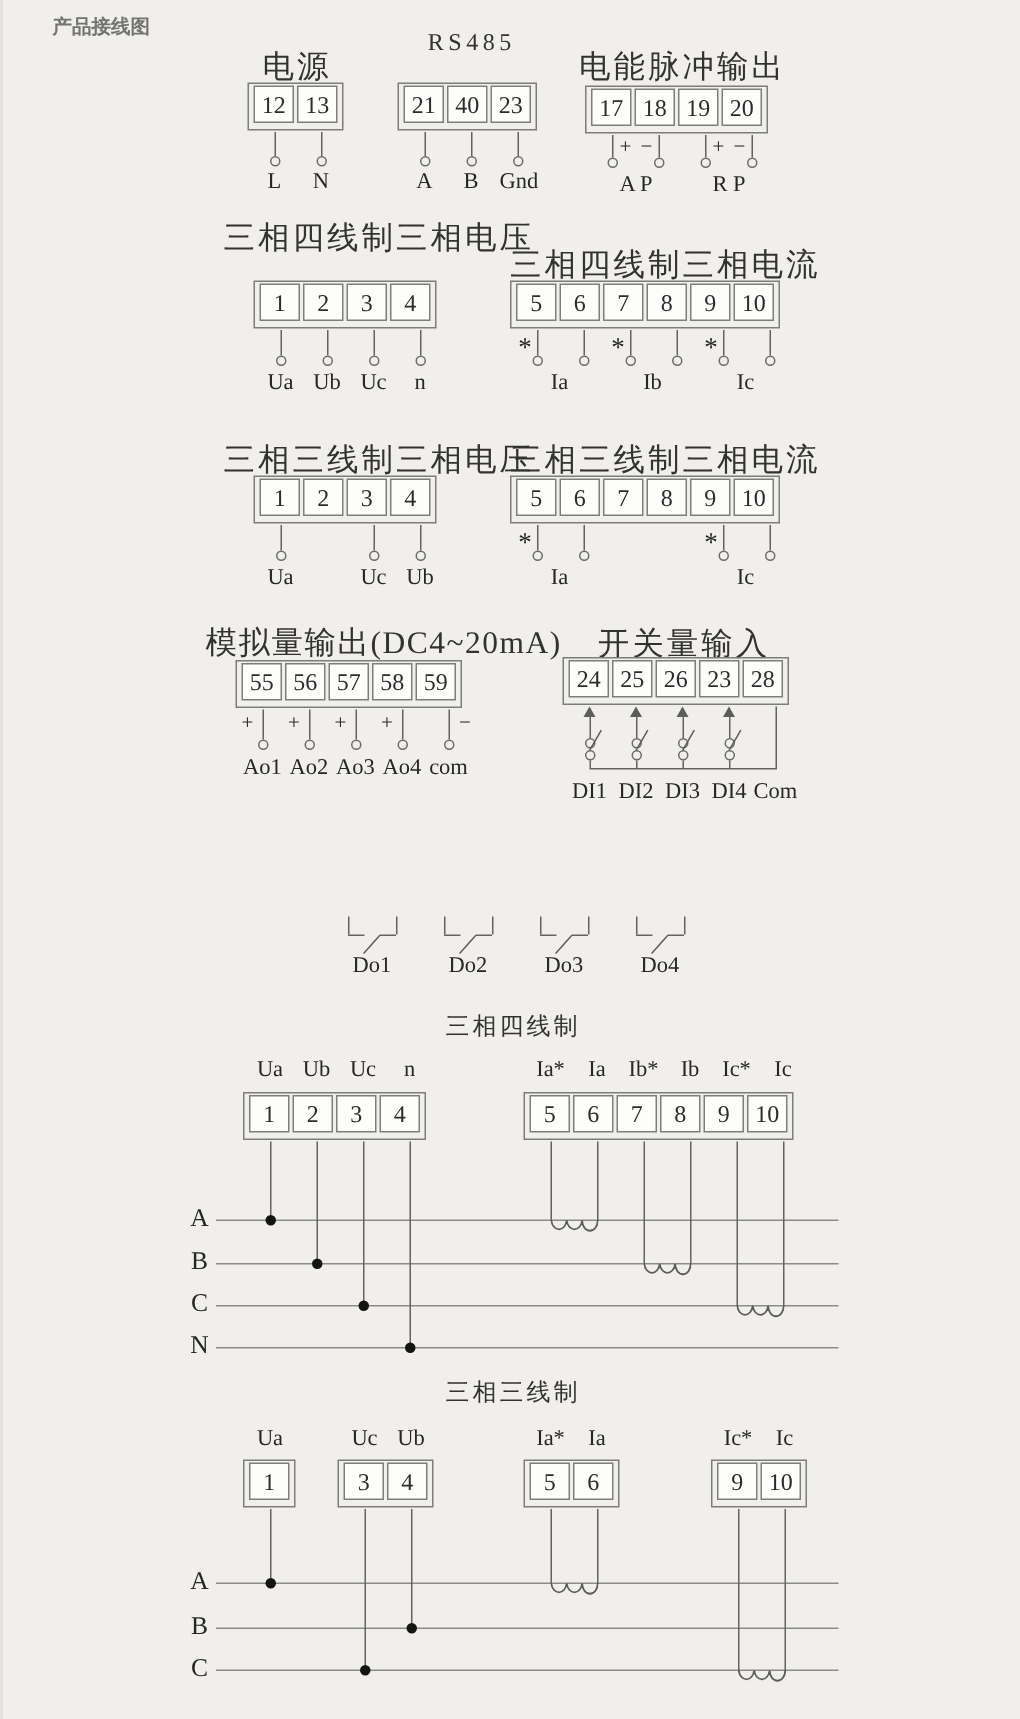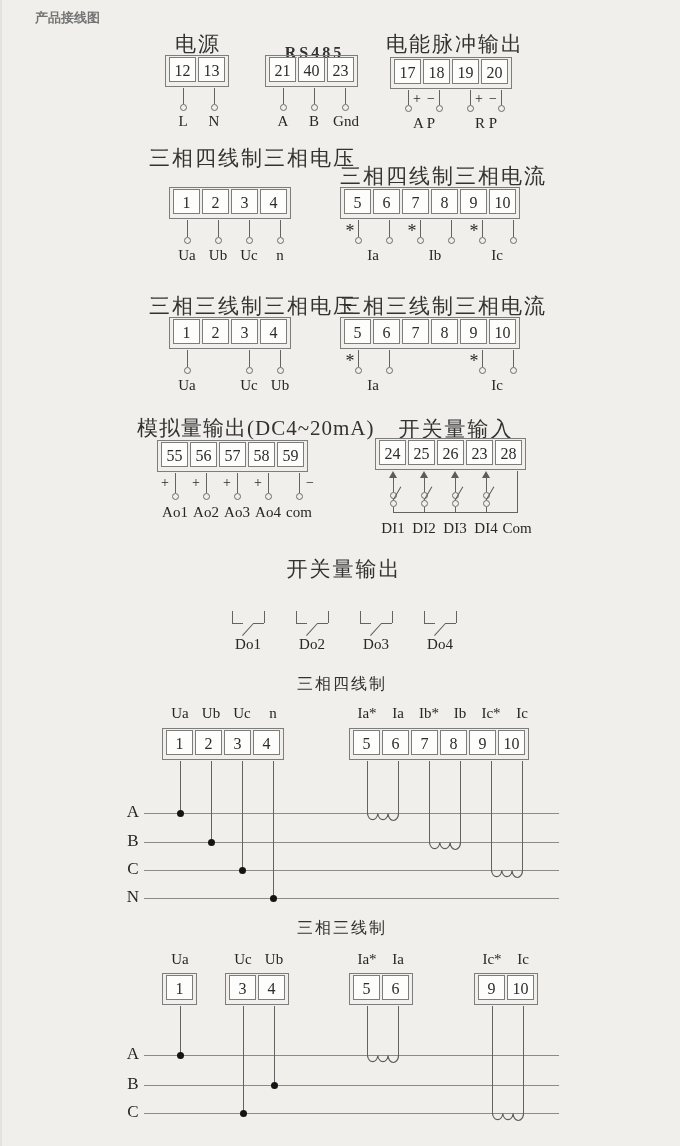--- a/index.html
+++ b/index.html
@@ -38,21 +38,21 @@
     <div class="cell">12</div>
     <div class="cell">13</div>
   </div>
   <div class="vw" style="left:181px;top:88px;height:16px;"></div>
   <div class="vw" style="left:212px;top:88px;height:16px;"></div>
   <div class="circ" style="left:178px;top:104px;"></div>
   <div class="circ" style="left:209px;top:104px;"></div>
   <div class="lbl" style="left:181px;top:113px;">L</div>
   <div class="lbl" style="left:212px;top:113px;">N</div>
 
-  <div class="sec-title lat" style="left:263px;top:44px;width:99px;font-weight:bold;">RS485</div>
+  <div class="sec-title lat" style="left:263px;top:20px;width:99px;">RS485</div>
   <div class="tblock" style="left:263px;top:55px;">
     <div class="cell">21</div>
     <div class="cell">40</div>
     <div class="cell">23</div>
   </div>
   <div class="vw" style="left:281px;top:88px;height:16px;"></div>
   <div class="vw" style="left:312px;top:88px;height:16px;"></div>
   <div class="vw" style="left:343px;top:88px;height:16px;"></div>
   <div class="circ" style="left:278px;top:104px;"></div>
   <div class="circ" style="left:309px;top:104px;"></div>
@@ -232,21 +232,20 @@
   <div class="vw" style="left:453px;top:507px;height:5px;"></div>
   <div class="vw" style="left:484px;top:507px;height:5px;"></div>
   <div class="hw" style="left:391px;top:512px;width:125px;"></div>
   <div class="vw" style="left:515px;top:471px;height:41px;"></div>
   <div class="lbl" style="left:391px;top:520px;">DI1</div>
   <div class="lbl" style="left:422px;top:520px;">DI2</div>
   <div class="lbl" style="left:453px;top:520px;">DI3</div>
   <div class="lbl" style="left:484px;top:520px;">DI4</div>
   <div class="lbl" style="left:515px;top:520px;">Com</div>
 
-  <div class="sec-title" style="left:242px;top:555px;width:200px;">开关量输出</div>
   <div class="vw" style="left:230px;top:611px;height:12px;"></div>
   <div class="vw" style="left:262px;top:611px;height:12px;"></div>
   <div class="vw" style="left:294px;top:611px;height:12px;"></div>
   <div class="vw" style="left:326px;top:611px;height:12px;"></div>
   <div class="vw" style="left:358px;top:611px;height:12px;"></div>
   <div class="vw" style="left:390px;top:611px;height:12px;"></div>
   <div class="vw" style="left:422px;top:611px;height:12px;"></div>
   <div class="vw" style="left:454px;top:611px;height:12px;"></div>
   <div class="hw" style="left:230px;top:623px;width:11px;"></div>
   <div class="hw" style="left:251px;top:623px;width:11px;"></div>

